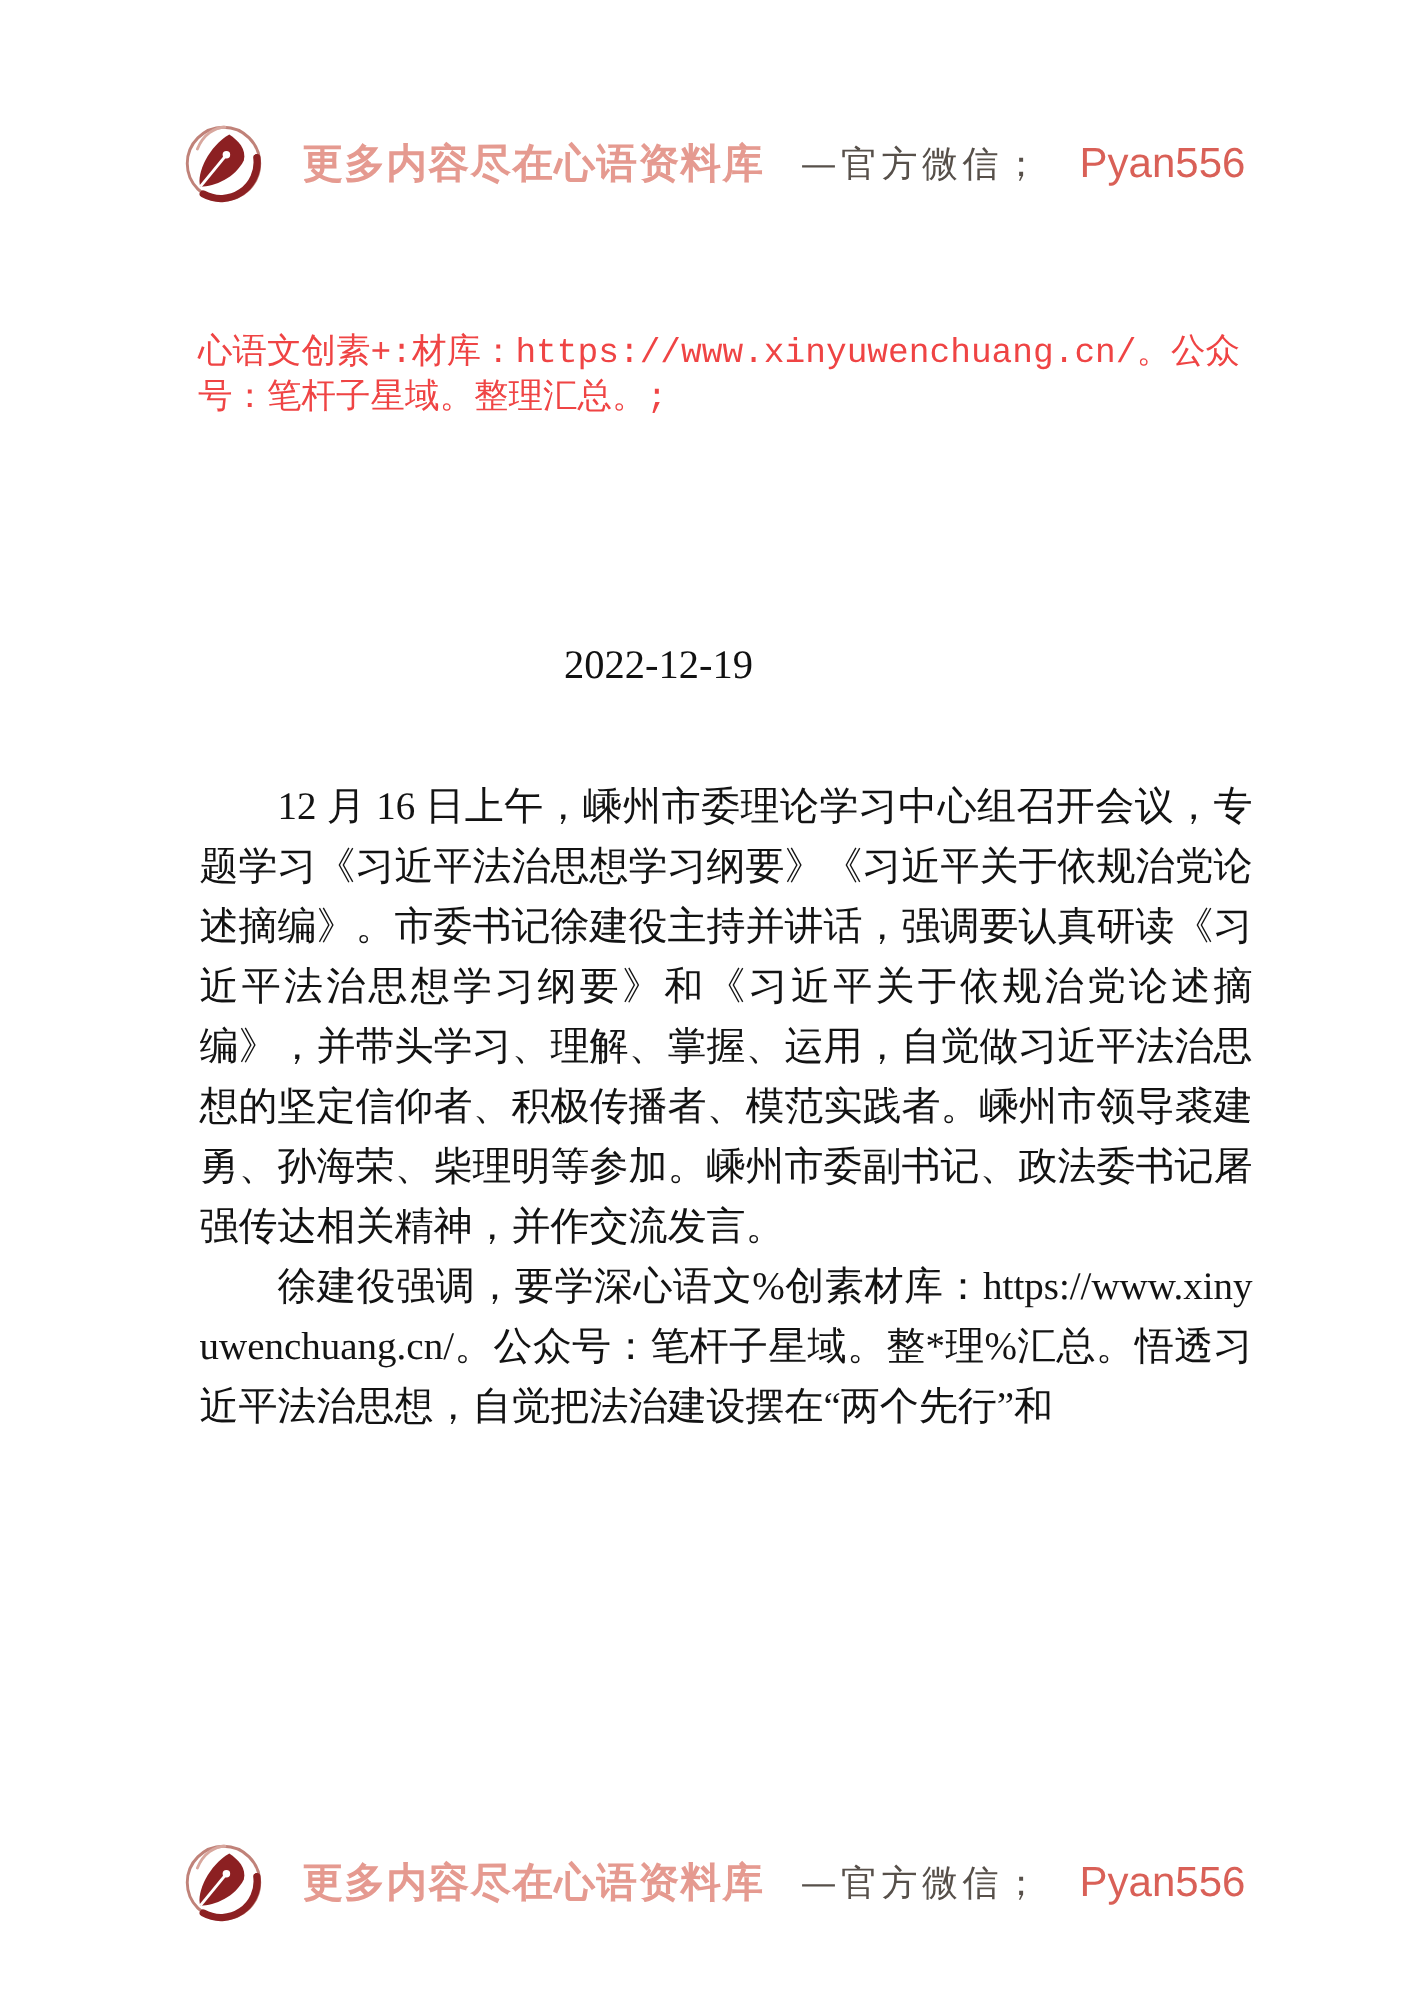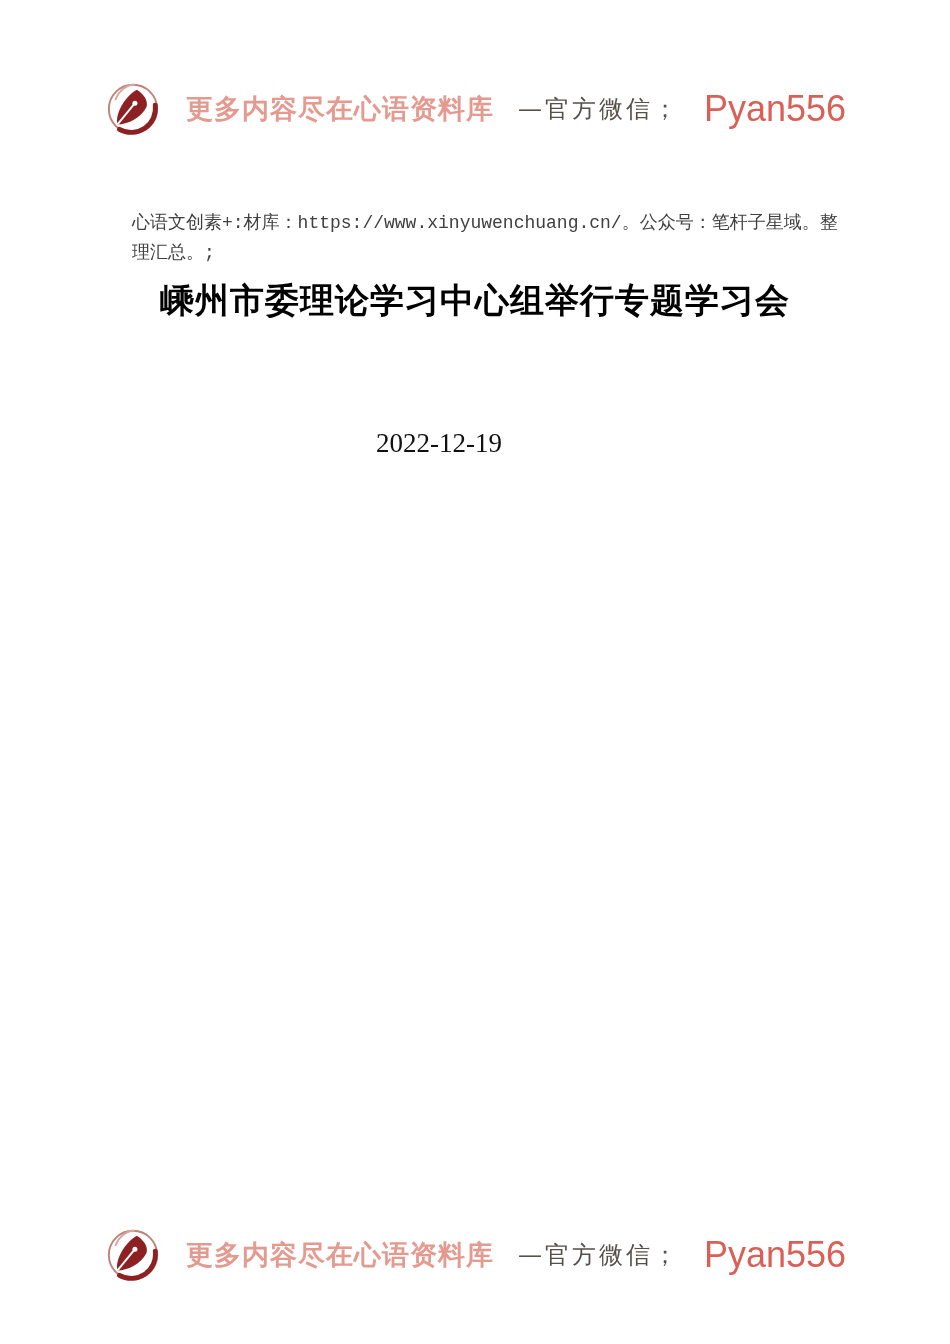--- a/index.html
+++ b/index.html
@@ -21,28 +21,28 @@
   .brand-main {
     font-family:"Liberation Serif", serif; font-weight:bold;
     font-size:27px; color:#e59a90; letter-spacing:1px; white-space:nowrap;
   }
   .brand-script {
     font-family:"DejaVu Serif", serif; 
     font-size:24px; color:#57504a; letter-spacing:3px; white-space:nowrap;
   }
   .brand-id {
     font-family:"Liberation Sans", sans-serif;
-    font-size:36px; color:#d96057; white-space:nowrap;
+    font-size:28px; color:#d96057; white-space:nowrap;
   }
 
   
   .notice {
-    position:absolute; top:208px; left:132px; width:716px;
+    position:absolute; top:220px; left:132px; width:716px;
     font-family:"Liberation Mono", monospace;
-    font-size:18px; line-height:30px; color:#404040;
+    font-size:23px; line-height:30px; color:#ef4444;
     word-break:break-all; text-align:left;
   }
 
   
   .title {
     position:absolute; top:278px; left:60px; width:830px;
     text-align:center; font-size:34px; font-weight:bold;
     font-family:"Liberation Sans", sans-serif; color:#000;
     letter-spacing:1px;
   }
@@ -80,24 +80,25 @@
       <line x1="14" y1="46" x2="32" y2="24" stroke="#ffffff" stroke-width="2"></line>
       <circle cx="32" cy="24" r="2.6" fill="#ffffff"></circle>
     </svg>
     <span class="brand-main">更多内容尽在心语资料库</span>
     <span class="brand-script"><span>—</span><span>官方微信；</span></span>
     <span class="brand-id">Pyan556</span>
   </div>
 
   <div class="notice">心语文创素+:材库：https://www.xinyuwenchuang.cn/。公众号：笔杆子星域。整理汇总。;</div>
 
-  <h1 class="title">嵊州市委理论学习中心组举行专题学习会</h1>
   <div class="date">2022-12-19</div>
 
   <div class="body-text">
+    <p><span>12 月 16 日上午，嵊州市委理论学习中心组召开会议，专题学习《习近平法治思想学习纲要》《习近平关于依规治党论述摘编》。市委书记徐建役主持并讲话，强调要认真研读《习近平法治思想学习纲要》和《习近平关于依规治党论述摘编》，并带头学习、理解、掌握、运用，自觉做习近平法治思想的坚定信仰者、积极传播者、模范实践者。嵊州市领导裘建勇、孙海荣、柴理明等参加。嵊州市委副书记、政法委书记屠强传达相关精神，并作交流发言。</span></p>
+    <p><span>徐建役强调，要学深心语文%创素材库：https://www.xinyuwenchuang.cn/。公众号：笔杆子星域。整*理%汇总。悟透习近平法治思想，自觉把法治建设摆在“两个先行”和</span></p>
   </div>
 
   <div class="brandbar bottom">
     <svg class="brand-logo" viewBox="0 0 60 60" aria-hidden="true">
       <circle cx="30" cy="30" r="25" fill="none" stroke="#c08279" stroke-width="2"></circle>
       <path d="M53 26 A25 25 0 0 1 16 51" fill="none" stroke="#8c2022" stroke-width="5" stroke-linecap="round"></path>
       <path d="M12 20 C16 10 24 5 31 5" fill="none" stroke="#d8a79e" stroke-width="2" stroke-linecap="round"></path>
       <path d="M14 46 C11 37 20 18 34 10 C40 14 46 20 44 28 C38 40 24 46 14 46 Z" fill="#8c2022"></path>
       <line x1="14" y1="46" x2="32" y2="24" stroke="#ffffff" stroke-width="2"></line>
       <circle cx="32" cy="24" r="2.6" fill="#ffffff"></circle>

